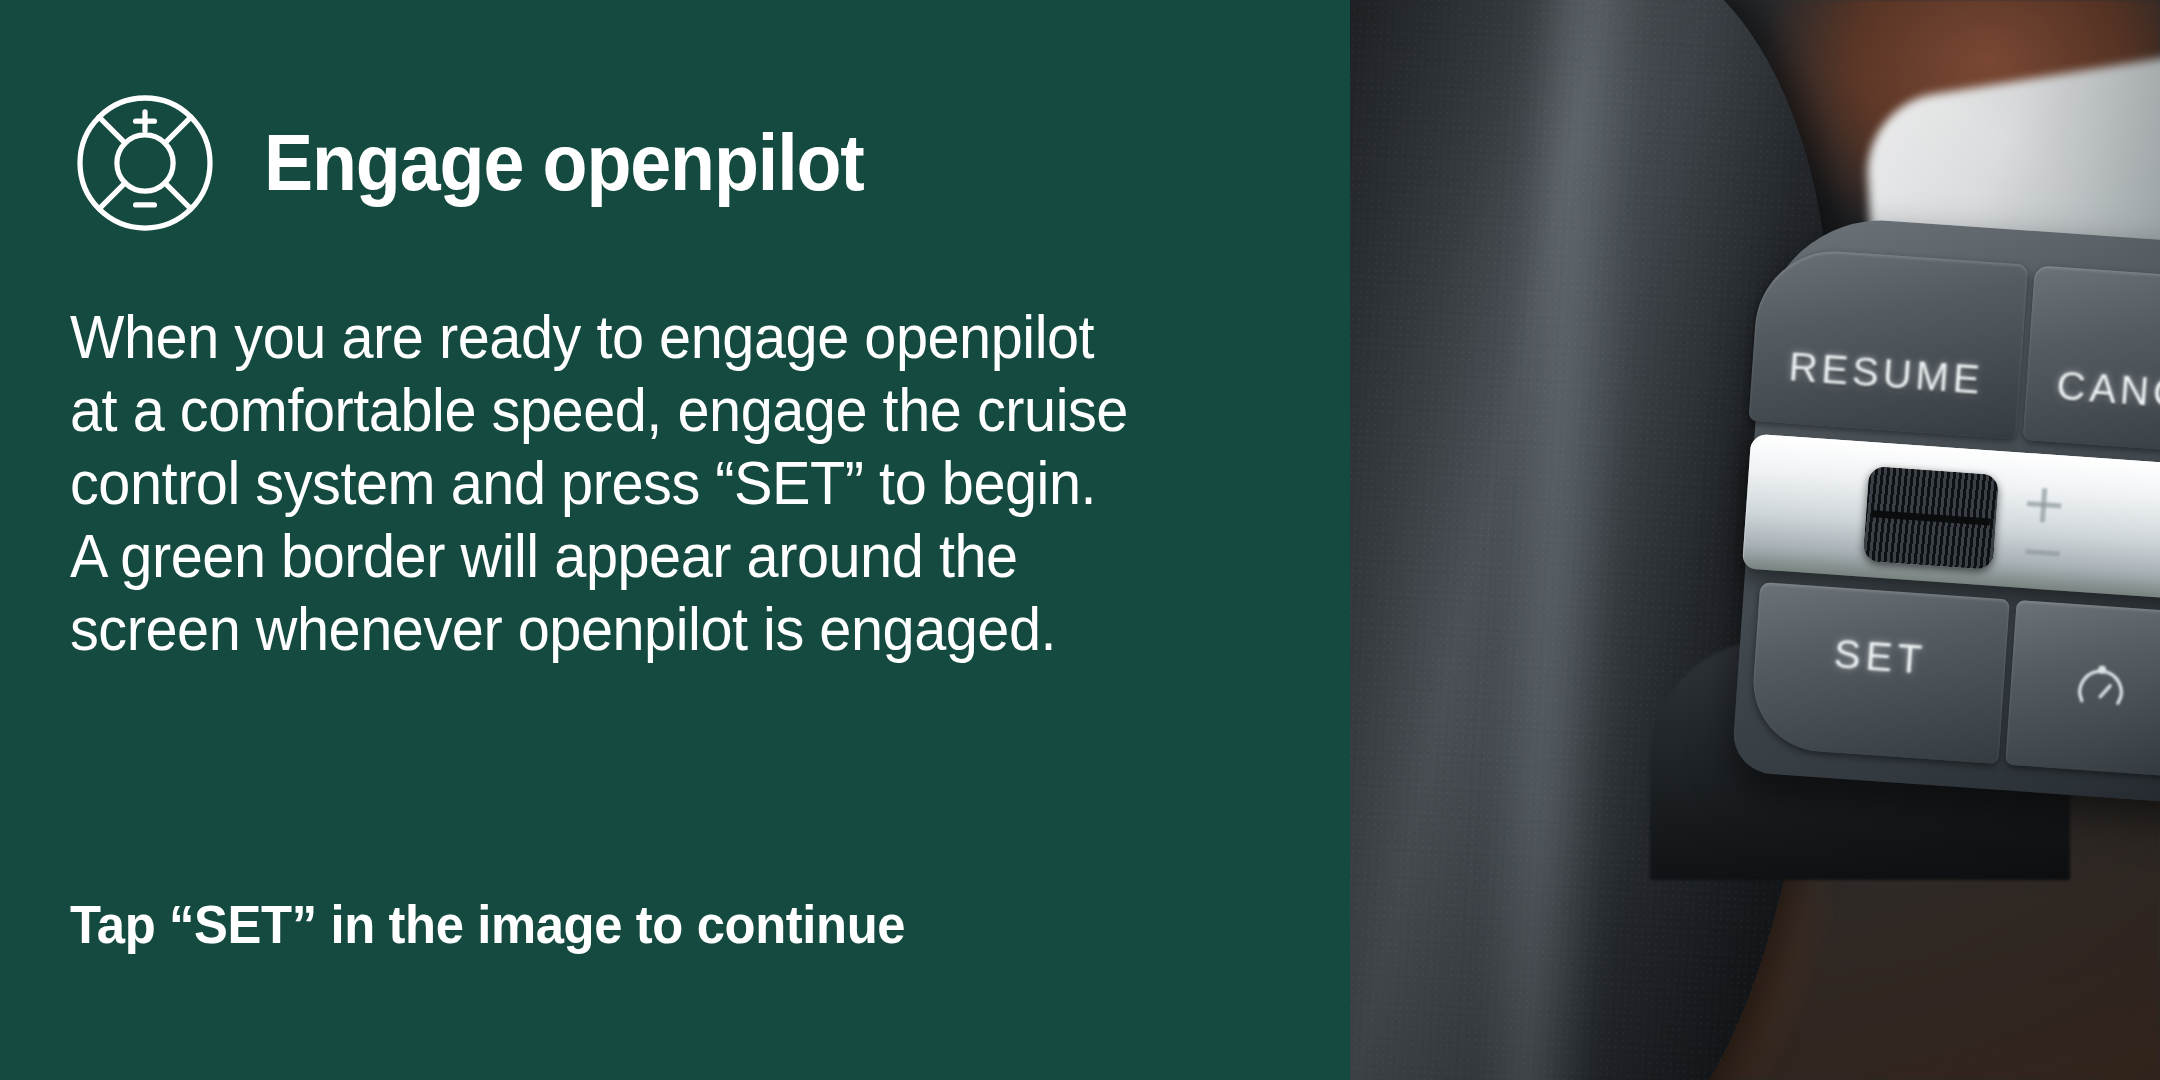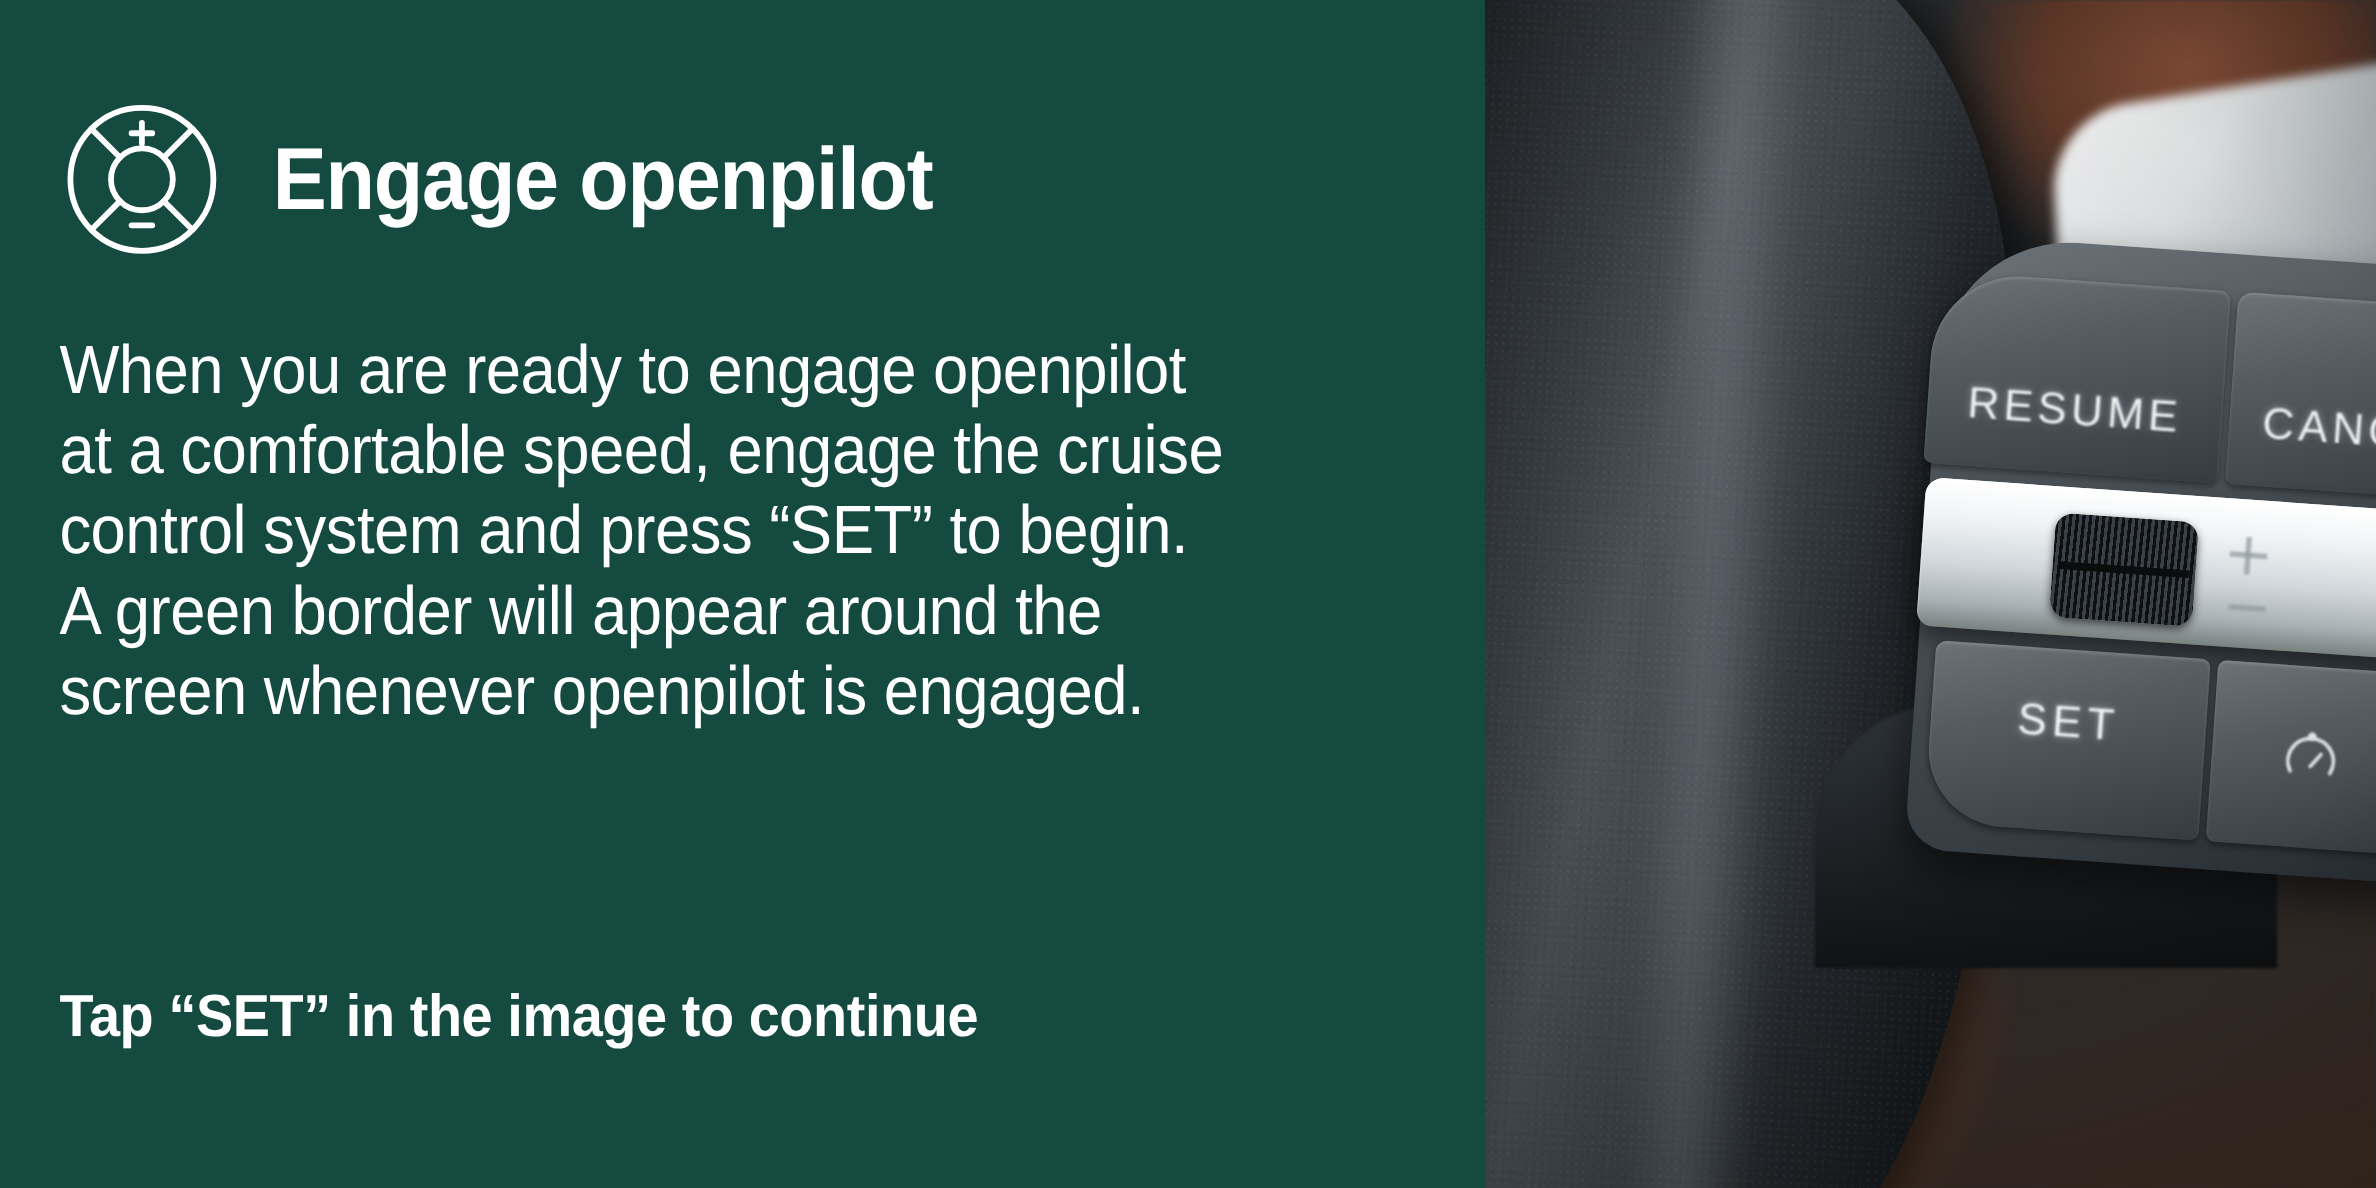--- a/index.html
+++ b/index.html
@@ -15,21 +15,21 @@
     width:2160px; height:1080px;
     display:flex;
   }
 
   
   .panel-left {
     position:relative;
     width:1350px; height:1080px;
     background:#154a40;
     flex:0 0 1350px;
-    padding:100px 110px 70px 54px;
+    padding:100px 110px 70px 70px;
     display:flex;
     flex-direction:column;
   }
 
   .header-row {
     display:flex;
     align-items:center;
     gap:44px;
     height:150px;
     margin-top:-12px;

